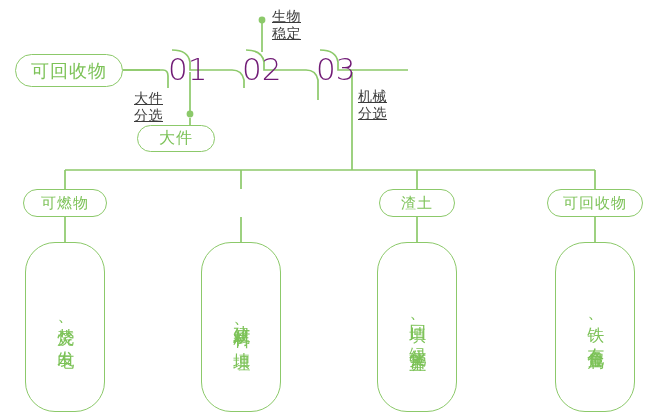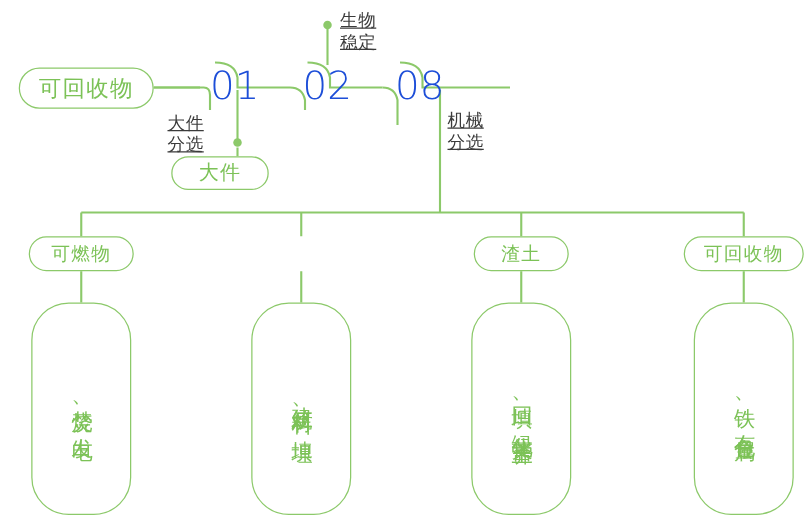--- a/index.html
+++ b/index.html
@@ -56,21 +56,21 @@
   .pill-cat {
     height: 28px;
     font-size: 15px;
     top: 189px;
   }
 
   
   .stage-num {
     position: absolute;
     font-size: 31px;
-    color: #1d4ed8;
+    color: #701a75;
     font-family: "DejaVu Sans", sans-serif;
     font-weight: 300;
     letter-spacing: 0px;
     line-height: 1;
   }
 
   
   .annot {
     position: absolute;
     color: #3b3b3b;
@@ -148,21 +148,21 @@
       <path d="M241,217 L241,242"></path>
       <path d="M417,217 L417,242"></path>
       <path d="M595,217 L595,242"></path>
     </g>
   </svg>
 
   <div class="pill pill-source">可回收物</div>
 
   <div class="stage-num" style="left:168px; top:54px;">01</div>
   <div class="stage-num" style="left:242px; top:54px;">02</div>
-  <div class="stage-num" style="left:316px; top:54px;">08</div>
+  <div class="stage-num" style="left:316px; top:54px;">03</div>
 
   <div class="annot" style="left:272px; top:8px; text-align:left;">
     <div>生物</div>
     <div>稳定</div>
   </div>
 
   <div class="annot" style="left:134px; top:90px; text-align:left;">
     <div>大件</div>
     <div>分选</div>
   </div>

